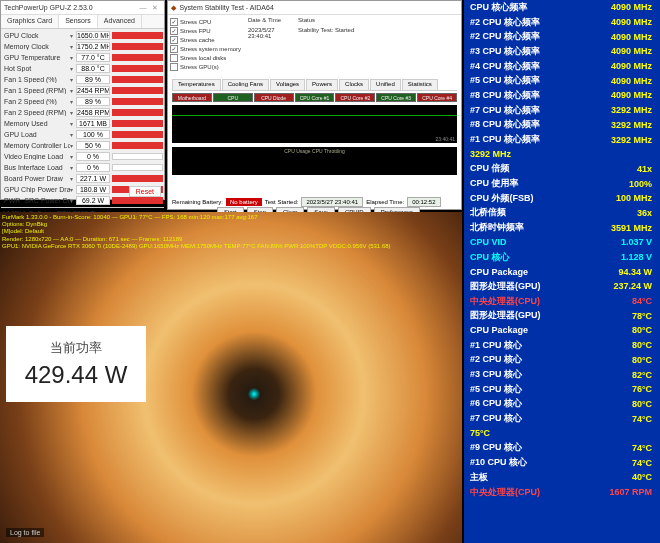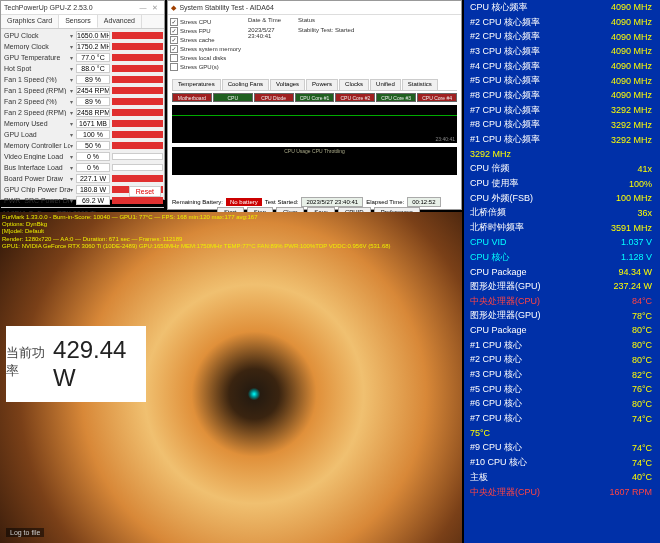--- a/index.html
+++ b/index.html
@@ -42,26 +42,26 @@
 .mid .graph2{position:absolute;left:4px;top:146px;right:4px;height:28px;background:#000}
 .mid .graph2 .lbl{position:absolute;left:50%;top:1px;transform:translateX(-50%);font-size:5px;color:#aa8}
 .mid .bottom{position:absolute;left:4px;right:4px;bottom:2px;display:flex;align-items:center;gap:3px;font-size:6px}
 .mid .bottom .btn{border:1px solid #aaa;padding:1px 6px;background:#f0f0f0}
 .mid .bottom .badge{background:#c00;color:#fff;padding:1px 4px}
 .mid .bottom .box{border:1px solid #aaa;padding:1px 4px;background:#e8f0e8}
 .furmark{position:absolute;left:0;top:212px;width:462px;height:331px;background:radial-gradient(circle at 55% 55%,#201810 0%,#3a2410 8%,#e0903a 20%,#f0c070 35%,#d88838 55%,#7a4018 75%,#2a1408 100%)}
 .furmark::before{content:"";position:absolute;inset:0;background:radial-gradient(circle at 55% 55%,#0ff 0%,#088 1%,transparent 2%)}
 .fm-top{position:absolute;left:0;top:0;right:0;font-size:6px;color:#0ff;padding:2px;line-height:1.2}
 .fm-top .y{color:#ee0}
-.power-box{position:absolute;left:6px;top:326px;width:140px;height:76px;background:#fff;display:flex;align-items:center;justify-content:center}
+.power-box{position:absolute;left:6px;top:326px;width:140px;height:76px;background:#fff;display:flex;flex-direction:column;align-items:center;justify-content:center}
 .power-box .lbl{font-size:13px;color:#444;margin-bottom:4px}
 .power-box .val{font-size:24px;color:#222;font-weight:400}
 .logfile{position:absolute;left:6px;bottom:6px;font-size:7px;color:#ccc;background:rgba(0,0,0,0.5);padding:1px 4px}
 .right{position:absolute;right:0;top:0;width:196px;height:543px;background:#0030a8}
-.r-row{display:flex;height:14.7px;align-items:center;padding:0 8px 0 6px;font-size:9px;font-weight:normal}
+.r-row{display:flex;height:14.7px;align-items:center;padding:0 8px 0 6px;font-size:9px;font-weight:bold}
 .r-row .rl{flex:1;color:#fff;white-space:nowrap}
 .r-row .rv{color:#ff0;white-space:nowrap}
 .r-row.cyan .rl{color:#0ff}
 .r-row.cyan .rv{color:#0ff}
 .r-row.red .rl{color:#f44}
 .r-row.red .rv{color:#f44}
 </style>
 </head>
 <body>
 

